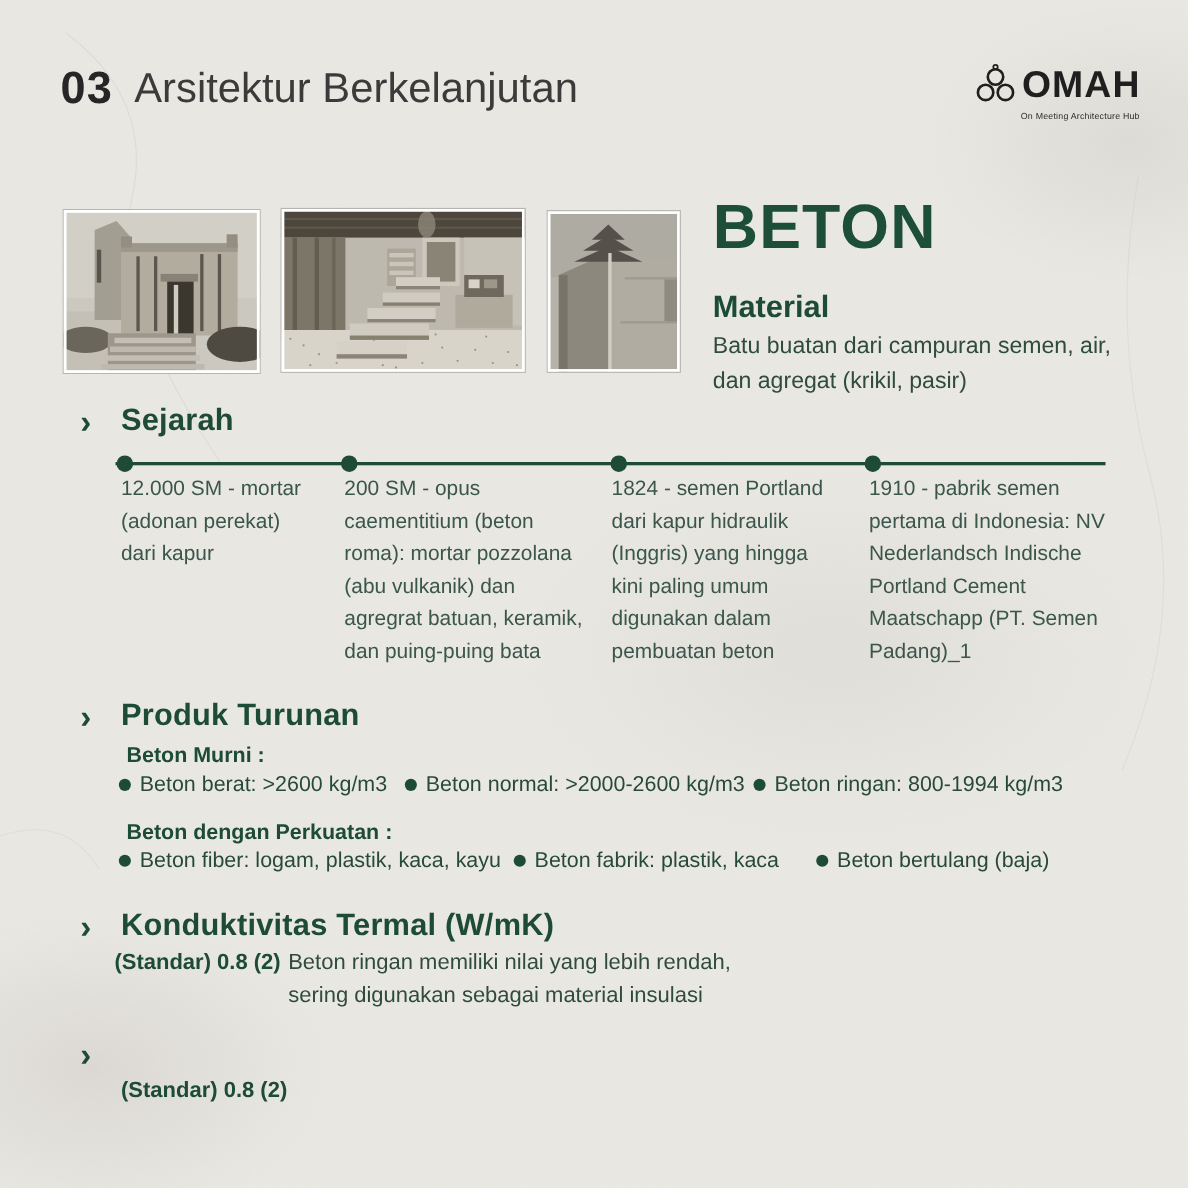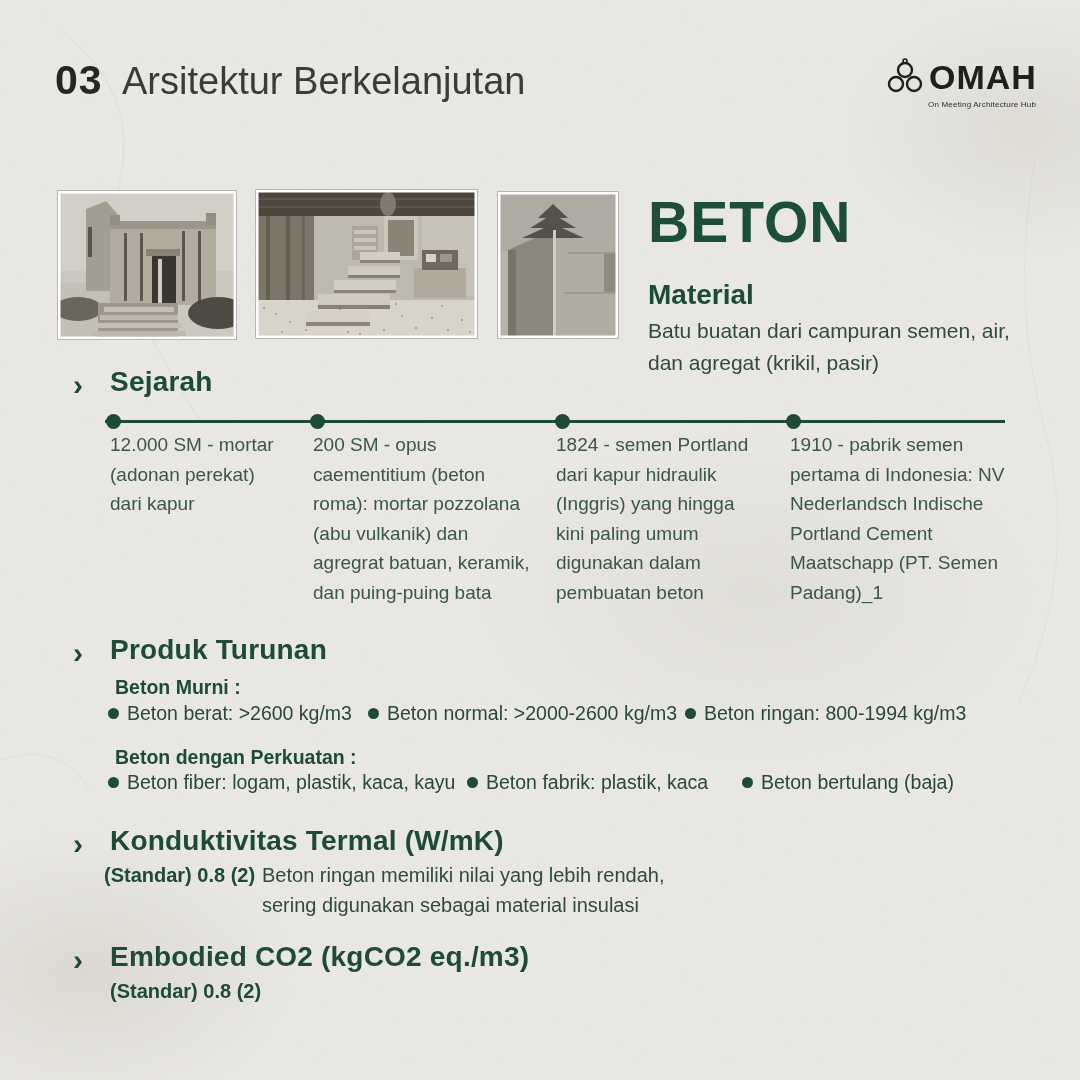--- a/index.html
+++ b/index.html
@@ -32,21 +32,21 @@
   .glyph-box.g2{background:#4a4a4a;}
 
   
   .photo{position:absolute;background:#fff;box-shadow:0 0 0 1px rgba(90,90,85,.35);}
   .photo svg{display:block;}
   #photo1{left:58px;top:191px;}
   #photo2{left:256px;top:190px;}
   #photo3{left:498px;top:192px;}
 
   
-  .material{position:absolute;left:648px;top:194px;width:400px;}
+  .material{position:absolute;left:648px;top:178px;width:400px;}
   .material-name{font-size:57px;font-weight:800;color:#1c4e3a;letter-spacing:1px;line-height:1;}
   .material-label{font-size:28px;font-weight:bold;color:#1d4b38;margin-top:28px;}
   .material-desc{font-size:21px;color:#2f4a3e;line-height:1.52;margin-top:4px;}
 
   
   .chevron{position:absolute;font-size:30px;font-weight:800;color:#1d4b38;line-height:1;}
   .sec-heading{position:absolute;font-size:28px;font-weight:bold;color:#1d4b38;letter-spacing:.2px;}
 
   
   .tl-line{position:absolute;left:105px;top:420px;width:900px;height:3px;background:#1d4b38;}
@@ -265,16 +265,15 @@
     <span>Beton bertulang (baja)</span>
   </div>
 
   <span class="chevron" style="left:73px;top:829px;">›</span>
   <div class="sec-heading" style="left:110px;top:825px;">Konduktivitas Termal (W/mK)</div>
   <div class="standar" style="left:104px;top:864px;">(Standar) 0.8 (2)</div>
   <div class="note-line" style="left:262px;top:864px;">Beton ringan memiliki nilai yang lebih rendah,</div>
   <div class="note-line" style="left:262px;top:894px;">sering digunakan sebagai material insulasi</div>
 
   <span class="chevron" style="left:73px;top:945px;">›</span>
-  <div class="sec-heading" style="left:110px;top:941px;">Embodied CO2 (kgCO2 eq./m3)</div>
   <div class="standar" style="left:110px;top:980px;">(Standar) 0.8 (2)</div>
 
 </div>
 
 </body></html>

